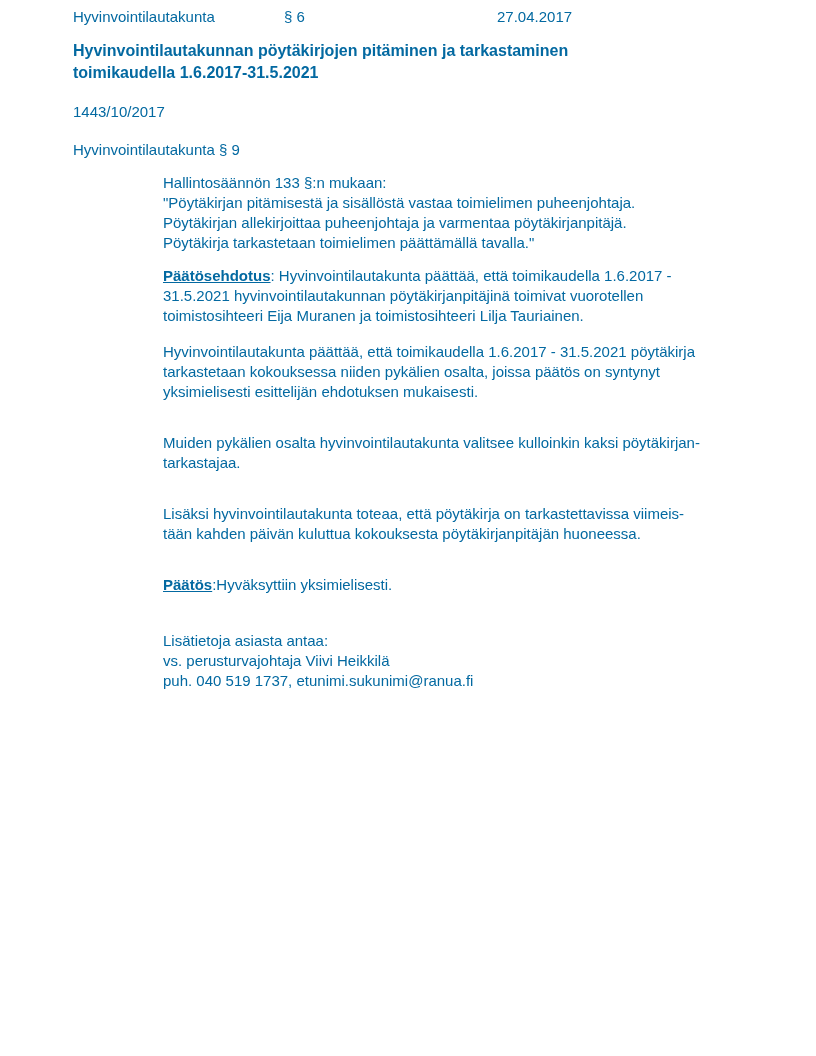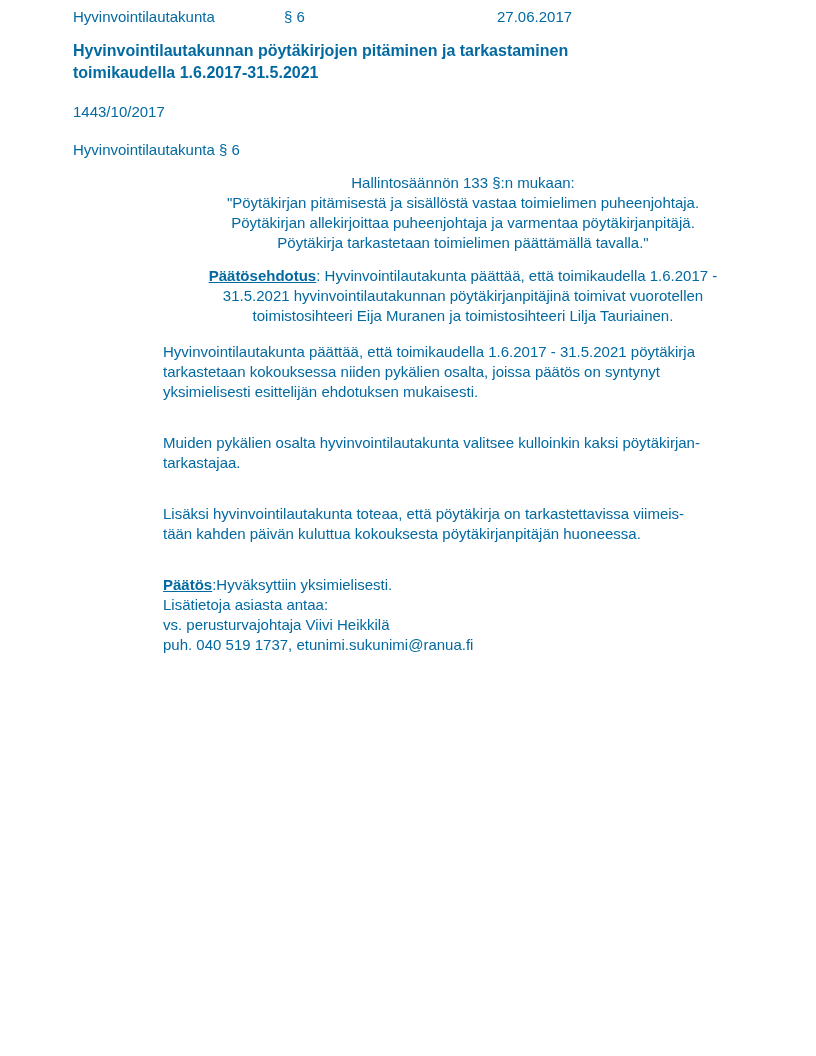--- a/index.html
+++ b/index.html
@@ -42,46 +42,46 @@
     margin: 18px 0 0 73px;
   }
   .body-block {
     margin-left: 163px;
     width: 600px;
   }
   .para {
     margin: 0;
     white-space: pre-line;
   }
-  .para.mt-13 { margin-top: 13px; text-align: center; }
+  .para.mt-13 { margin-top: 13px; }
   .para.mt-15 { margin-top: 31px; }
   .para.mt-16 { margin-top: 16px; }
-  .para.mt-36 { }
+  .para.mt-36 { margin-top: 36px; }
   .label-bold-underline {
     font-weight: bold;
     text-decoration: underline;
   }
 </style>
 </head>
 <body>
 
 <div class="page">
 
   <div class="header-row">
     <span class="header-col1">Hyvinvointilautakunta</span>
     <span class="header-col2">§ 6</span>
-    <span class="header-col3">27.06.2017</span>
+    <span class="header-col3">27.04.2017</span>
   </div>
 
   <h1 class="doc-title">Hyvinvointilautakunnan pöytäkirjojen pitäminen ja tarkastaminen
 toimikaudella 1.6.2017-31.5.2021</h1>
 
   <div class="case-number">1443/10/2017</div>
 
-  <div class="section-heading">Hyvinvointilautakunta § 6</div>
+  <div class="section-heading">Hyvinvointilautakunta § 9</div>
 
   <div class="body-block">
 
     <p class="para mt-13">Hallintosäännön 133 §:n mukaan:
 "Pöytäkirjan pitämisestä ja sisällöstä vastaa toimielimen puheenjohtaja.
 Pöytäkirjan allekirjoittaa puheenjohtaja ja varmentaa pöytäkirjanpitäjä.
 Pöytäkirja tarkastetaan toimielimen päättämällä tavalla."</p>
 
     <p class="para mt-13"><span class="label-bold-underline">Päätösehdotus</span><span>: Hyvinvointilautakunta päättää, että toimikaudella 1.6.2017 -
 31.5.2021 hyvinvointilautakunnan pöytäkirjanpitäjinä toimivat vuorotellen

